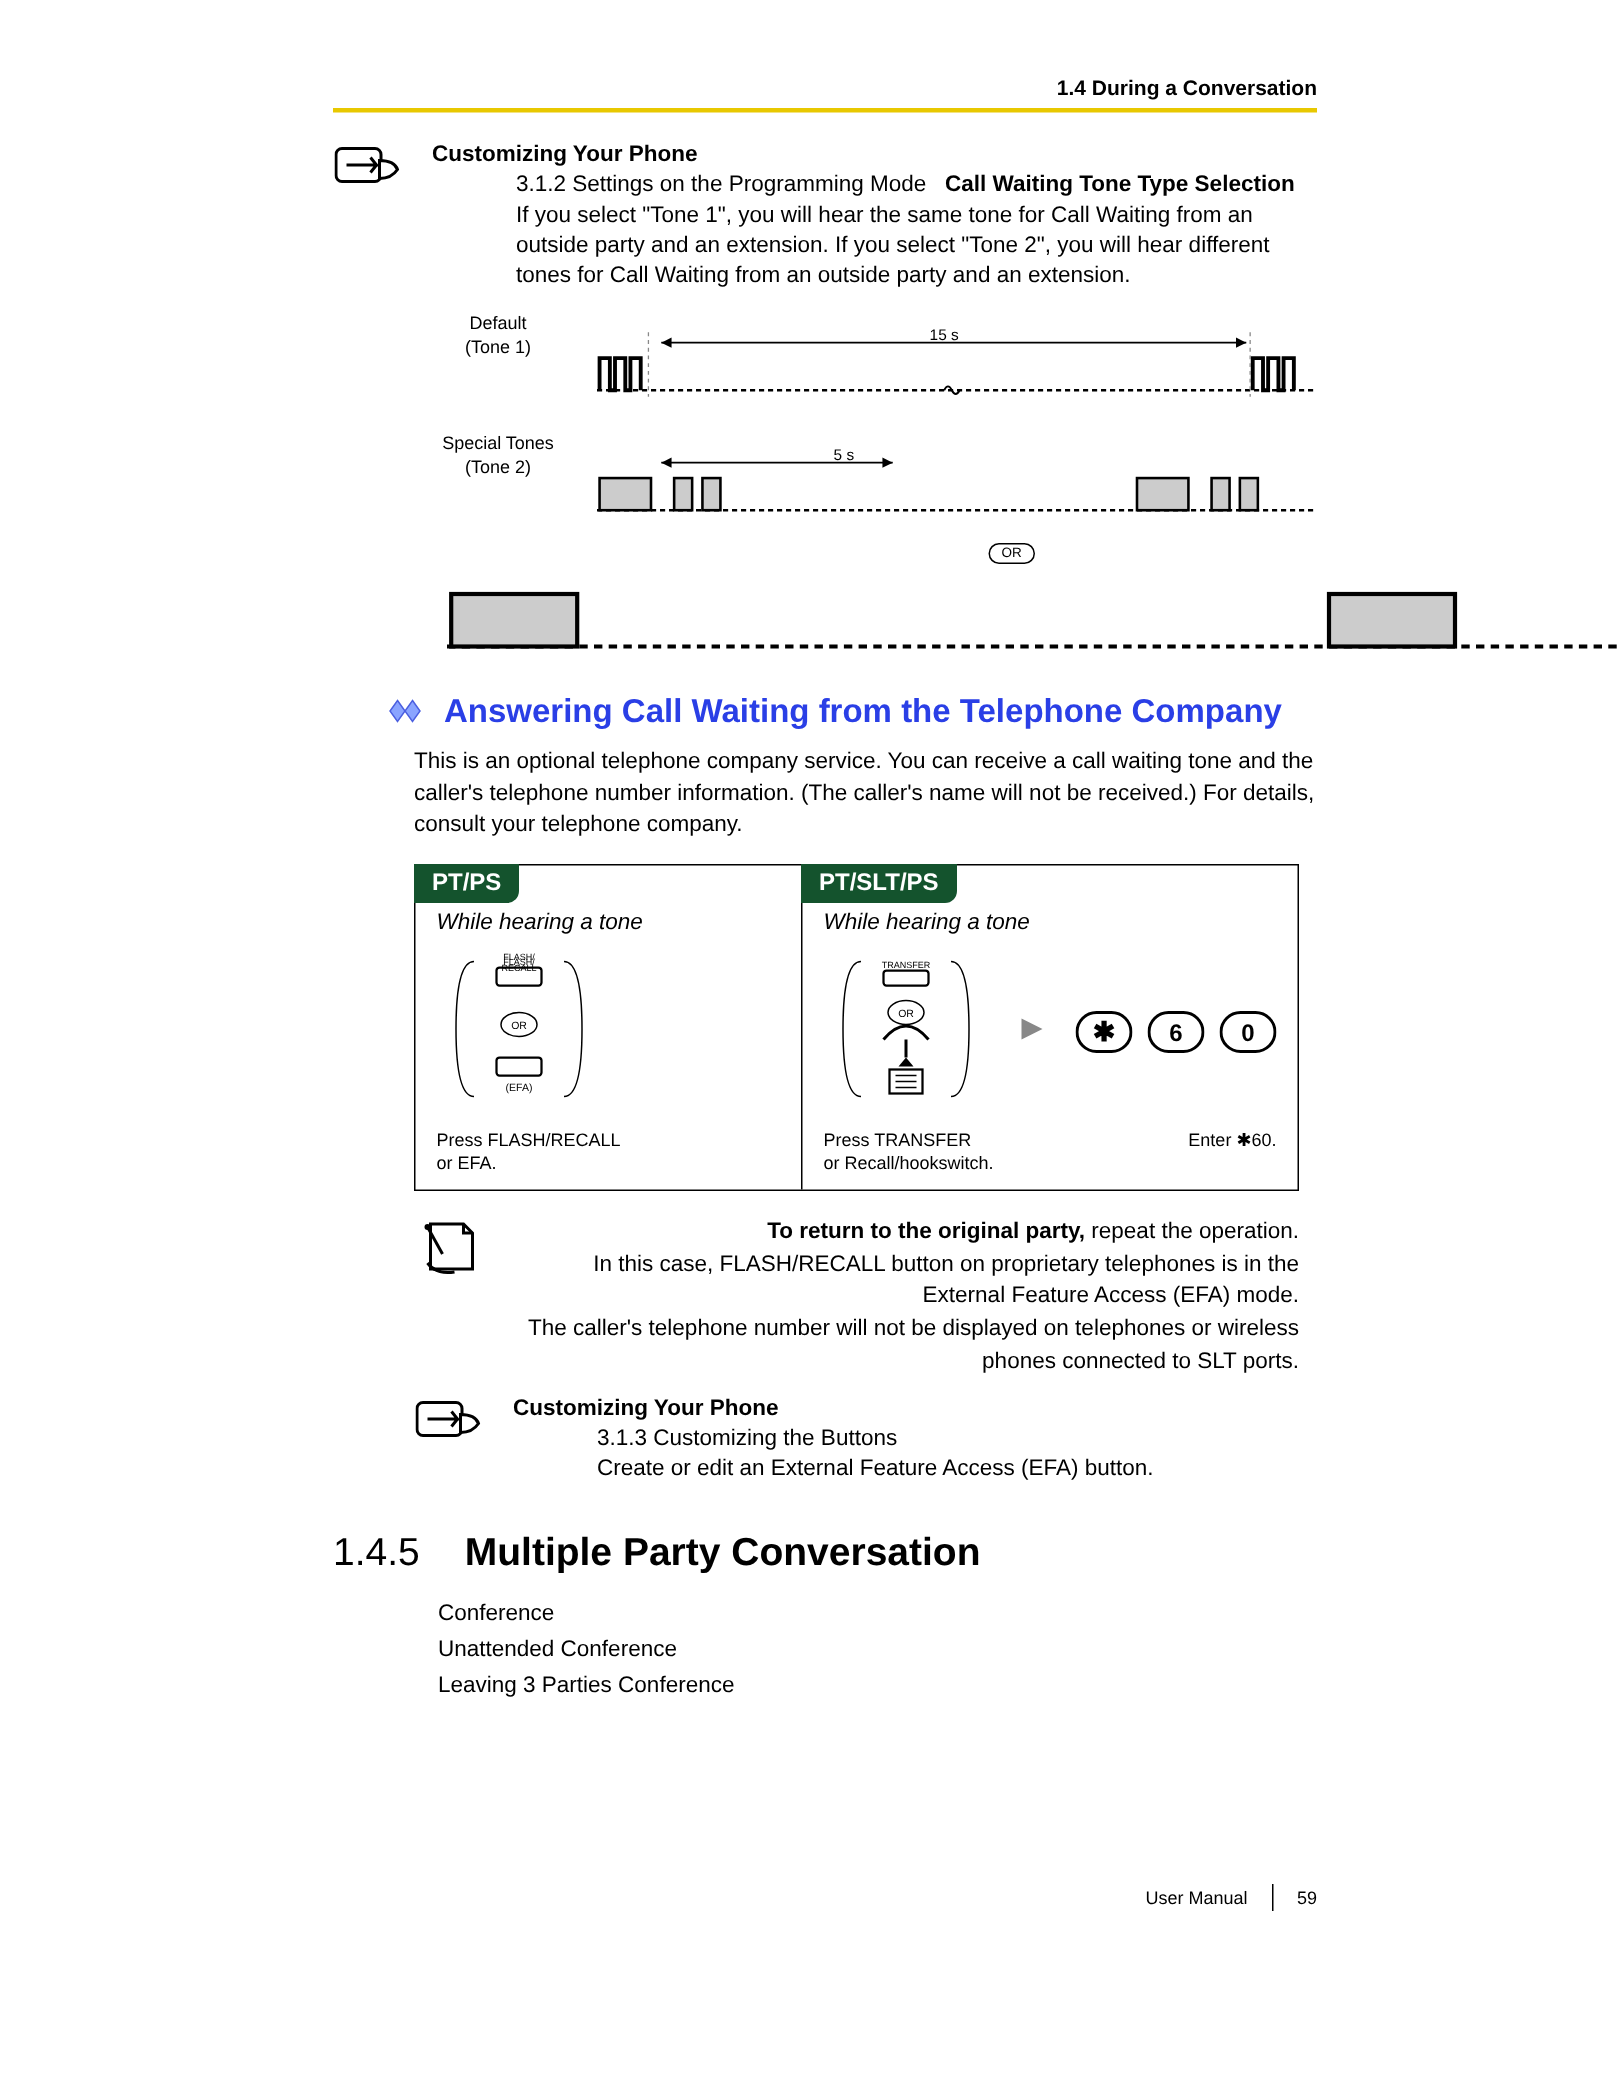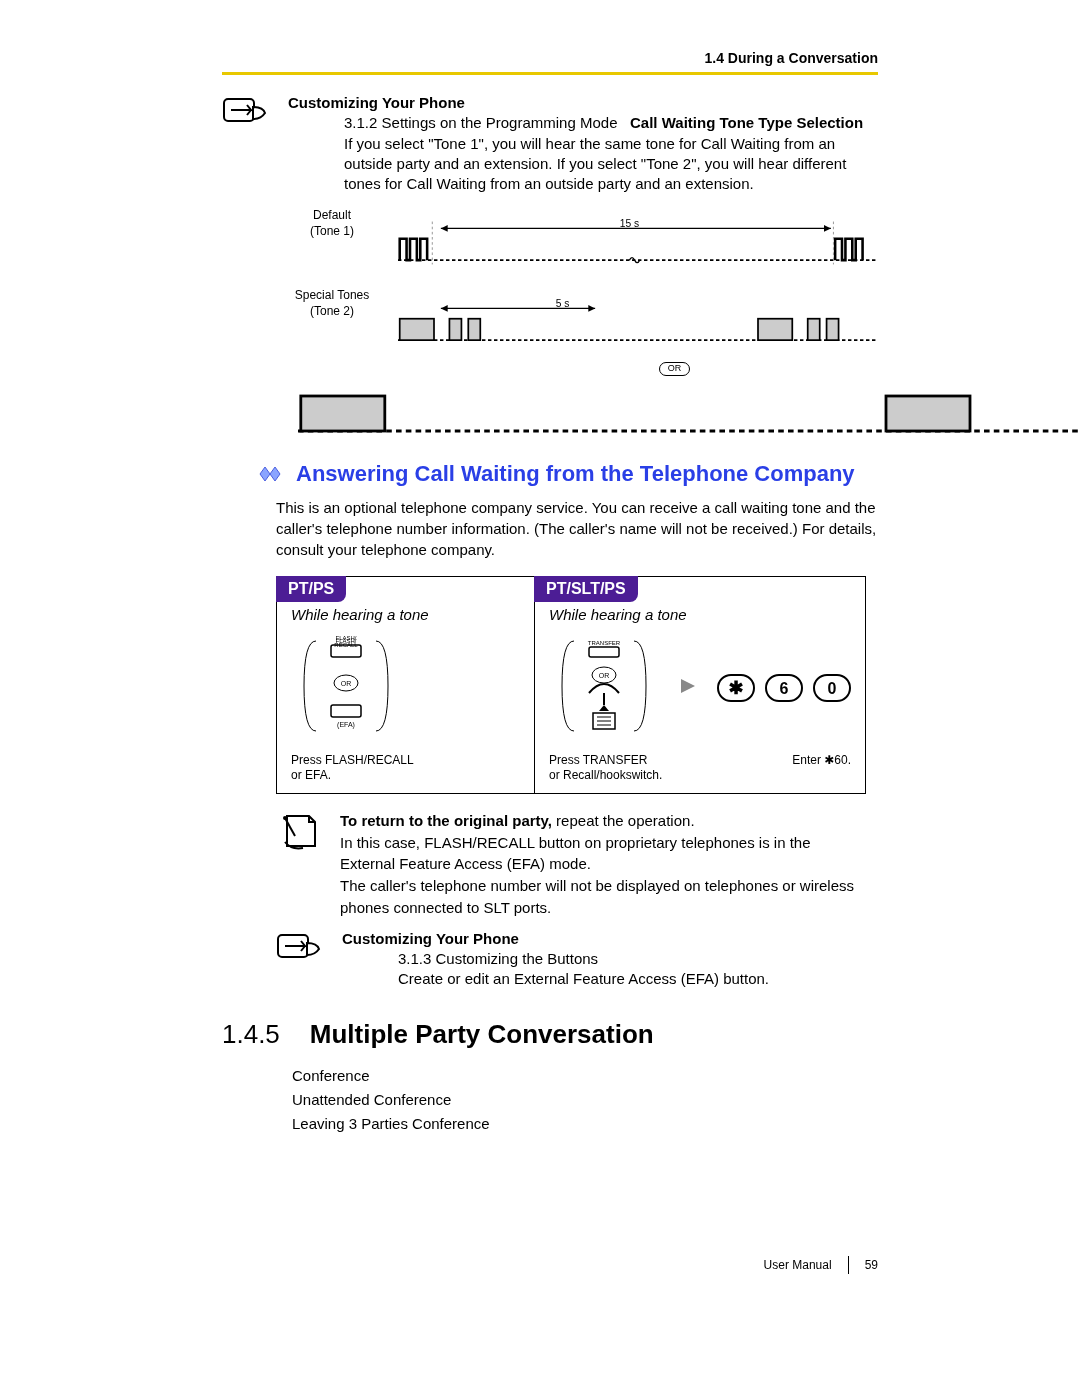--- a/index.html
+++ b/index.html
@@ -73,21 +73,21 @@
   }
   .panel-row { display: flex; }
   .panel-col {
     flex: 1;
     border-right: 1px solid #000;
     display: flex;
     flex-direction: column;
   }
   .panel-col:last-child { border-right: none; flex: 1.2; }
   .panel-tab {
-    background: #4c1d95;
+    background: #14532d;
     color: #fff;
     font-weight: bold;
     padding: 4px 12px;
     display: inline-block;
     width: fit-content;
     margin-left: -1px;
     margin-top: -1px;
     border-radius: 0 0 8px 0;
     font-size: 16px;
   }
@@ -114,20 +114,21 @@
     font-size: 12px;
     padding: 0 14px 10px;
     line-height: 1.25;
   }
   .keyseq { display: flex; align-items: center; gap: 10px; }
   .keyseq svg { display: block; }
   .notes-block {
     display: flex;
     gap: 16px;
     margin: 0 12px 10px 54px;
+    text-align: right;
   }
   .section-1-4-5 {
     margin: 30px 0 14px 0;
     display: flex;
     gap: 30px;
     align-items: baseline;
   }
   .section-1-4-5 .num {
     font-size: 26px;
     font-weight: normal;

